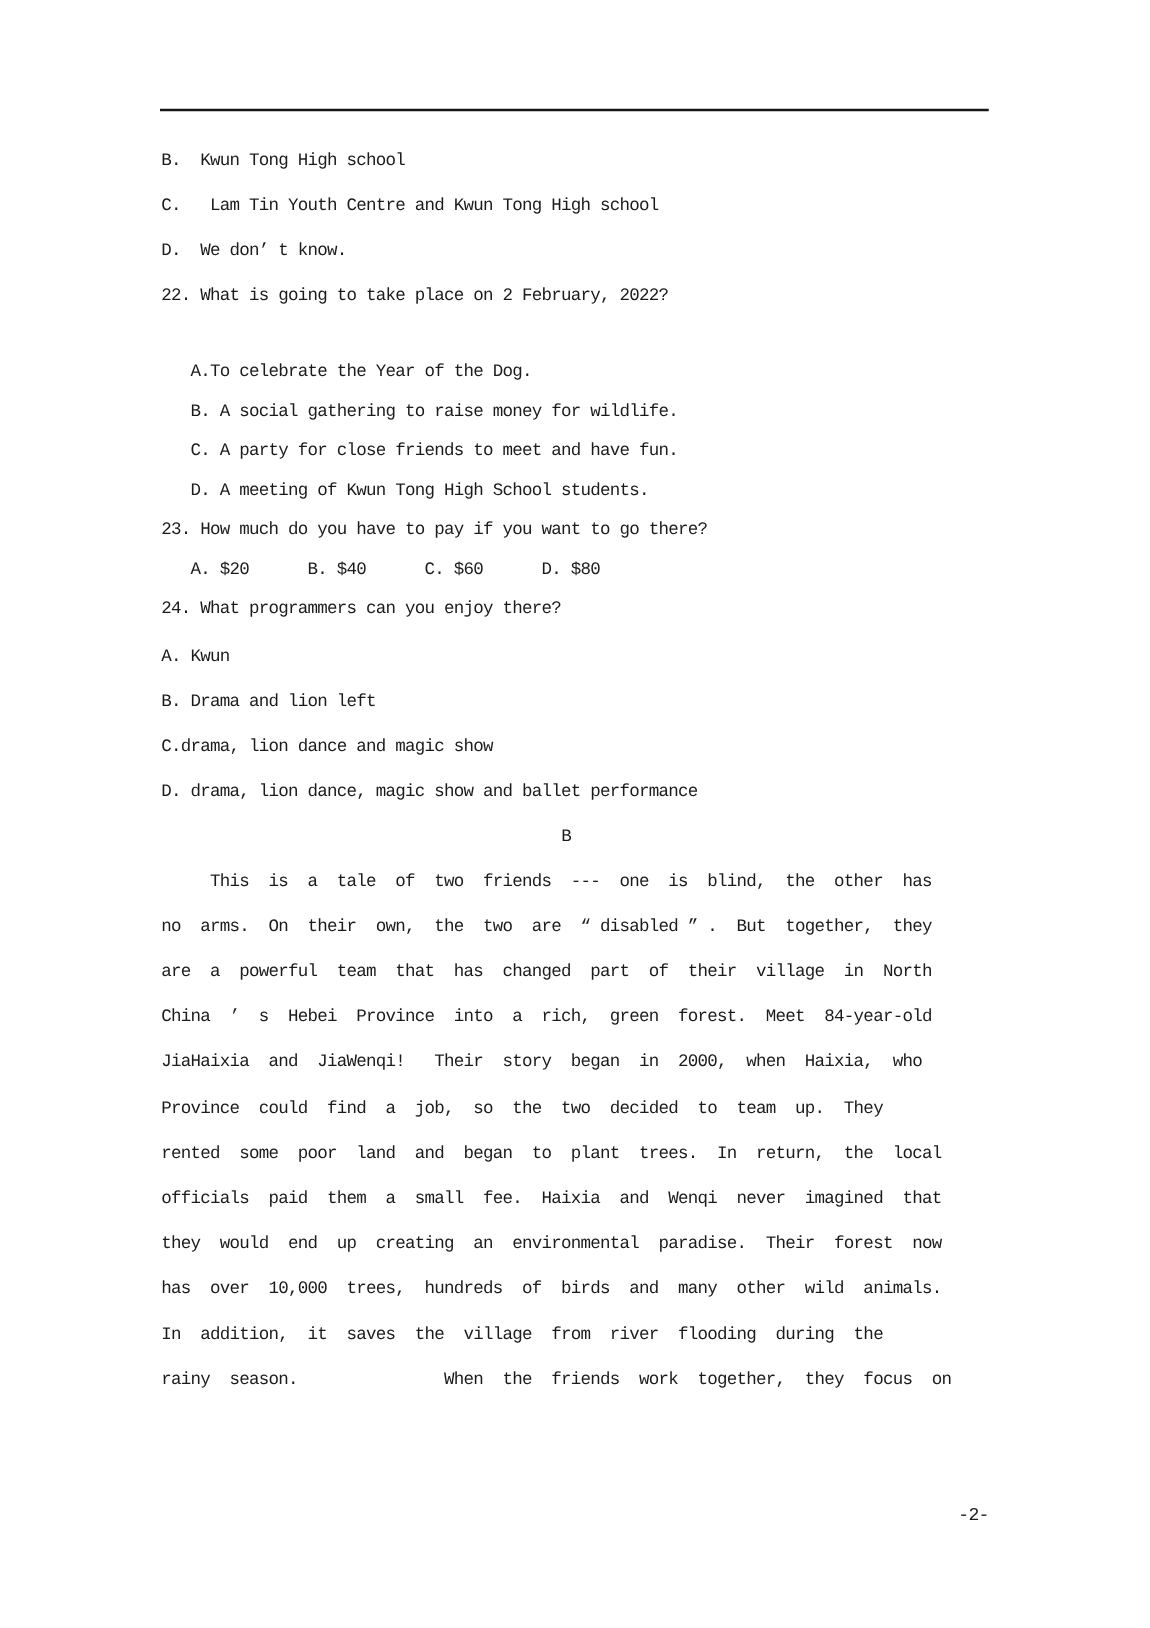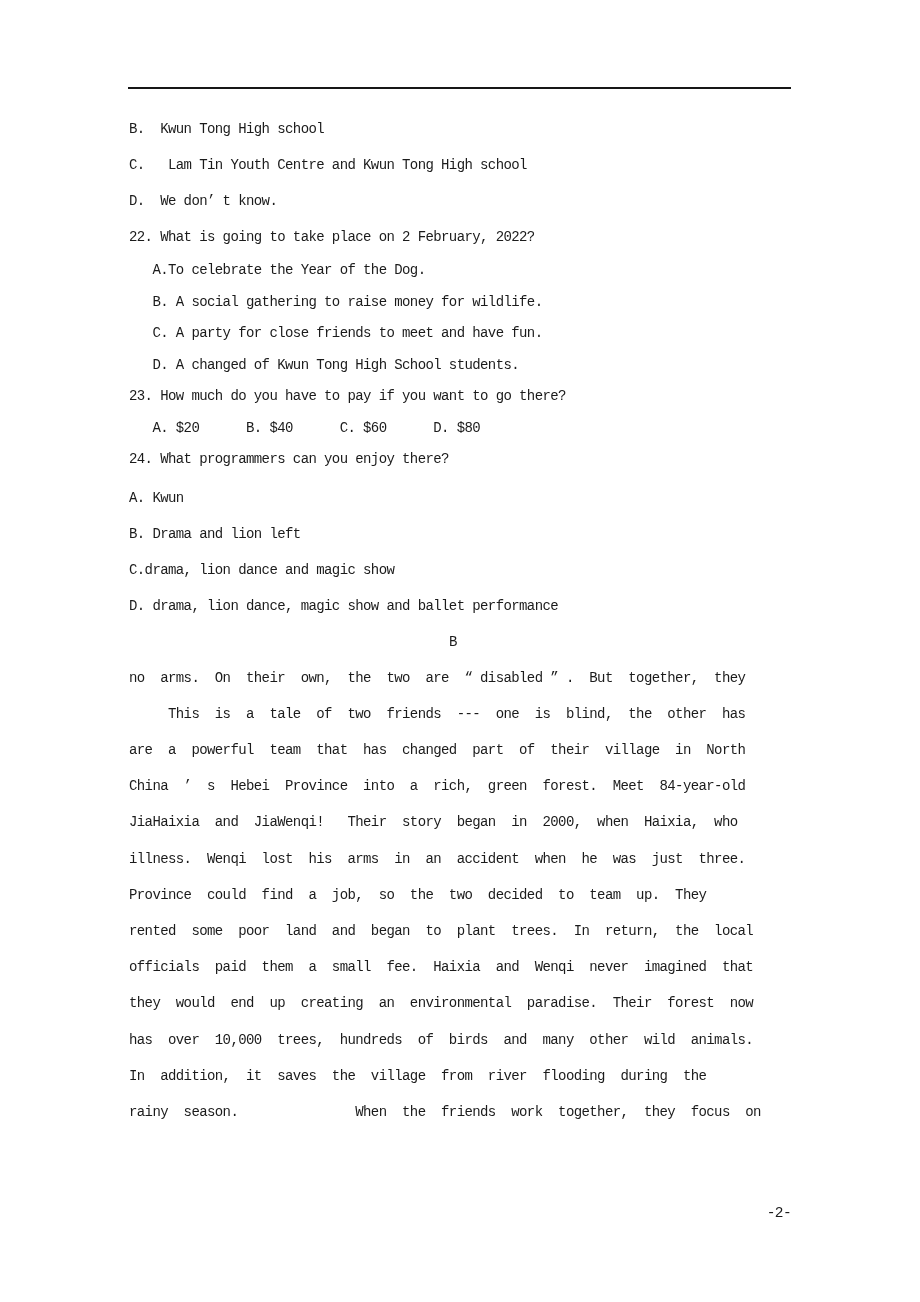--- a/index.html
+++ b/index.html
@@ -33,20 +33,21 @@
   }
   .line {
     white-space: pre;
   }
   .block-a {
     margin-top: 22px;
     line-height: 36px;
   }
   .block-b {
     line-height: 31.5px;
+    margin-top: 28px;
   }
   .block-c {
     margin-top: 4px;
     line-height: 36px;
   }
   .section-label {
     line-height: 36px;
     text-align: center;
     text-indent: -14px;
   }
@@ -71,39 +72,38 @@
     <div class="block-a">
         <div class="line">B.  Kwun Tong High school</div>
         <div class="line">C.   Lam Tin Youth Centre and Kwun Tong High school</div>
         <div class="line">D.  We don’ t know.</div>
         <div class="line">22. What is going to take place on 2 February, 2022?</div>
       </div>
     <div class="block-b">
         <div class="line">   A.To celebrate the Year of the Dog.</div>
         <div class="line">   B. A social gathering to raise money for wildlife.</div>
         <div class="line">   C. A party for close friends to meet and have fun.</div>
-        <div class="line">   D. A changed of Kwun Tong High School students.</div>
+        <div class="line">   D. A meeting of Kwun Tong High School students.</div>
         <div class="line">23. How much do you have to pay if you want to go there?</div>
         <div class="line">   A. $20      B. $40      C. $60      D. $80</div>
         <div class="line">24. What programmers can you enjoy there?</div>
       </div>
     <div class="block-c">
         <div class="line">A. Kwun</div>
         <div class="line">B. Drama and lion left</div>
         <div class="line">C.drama, lion dance and magic show</div>
         <div class="line">D. drama, lion dance, magic show and ballet performance</div>
       </div>
     <div class="section-label">B</div>
     <div class="passage">
+        <div class="line">     This  is  a  tale  of  two  friends  ---  one  is  blind,  the  other  has</div>
         <div class="line">no  arms.  On  their  own,  the  two  are  “ disabled ” .  But  together,  they</div>
-        <div class="line">     This  is  a  tale  of  two  friends  ---  one  is  blind,  the  other  has</div>
         <div class="line">are  a  powerful  team  that  has  changed  part  of  their  village  in  North</div>
         <div class="line">China  ’  s  Hebei  Province  into  a  rich,  green  forest.  Meet  84-year-old</div>
         <div class="line">JiaHaixia  and  JiaWenqi!   Their  story  began  in  2000,  when  Haixia,  who</div>
-        <div class="line">illness.  Wenqi  lost  his  arms  in  an  accident  when  he  was  just  three.</div>
         <div class="line">Province  could  find  a  job,  so  the  two  decided  to  team  up.  They</div>
         <div class="line">rented  some  poor  land  and  began  to  plant  trees.  In  return,  the  local</div>
         <div class="line">officials  paid  them  a  small  fee.  Haixia  and  Wenqi  never  imagined  that</div>
         <div class="line">they  would  end  up  creating  an  environmental  paradise.  Their  forest  now</div>
         <div class="line">has  over  10,000  trees,  hundreds  of  birds  and  many  other  wild  animals.</div>
         <div class="line">In  addition,  it  saves  the  village  from  river  flooding  during  the</div>
         <div class="line">rainy  season.               When  the  friends  work  together,  they  focus  on</div>
       </div>
   </div>
   <div class="page-number">-2-</div>

